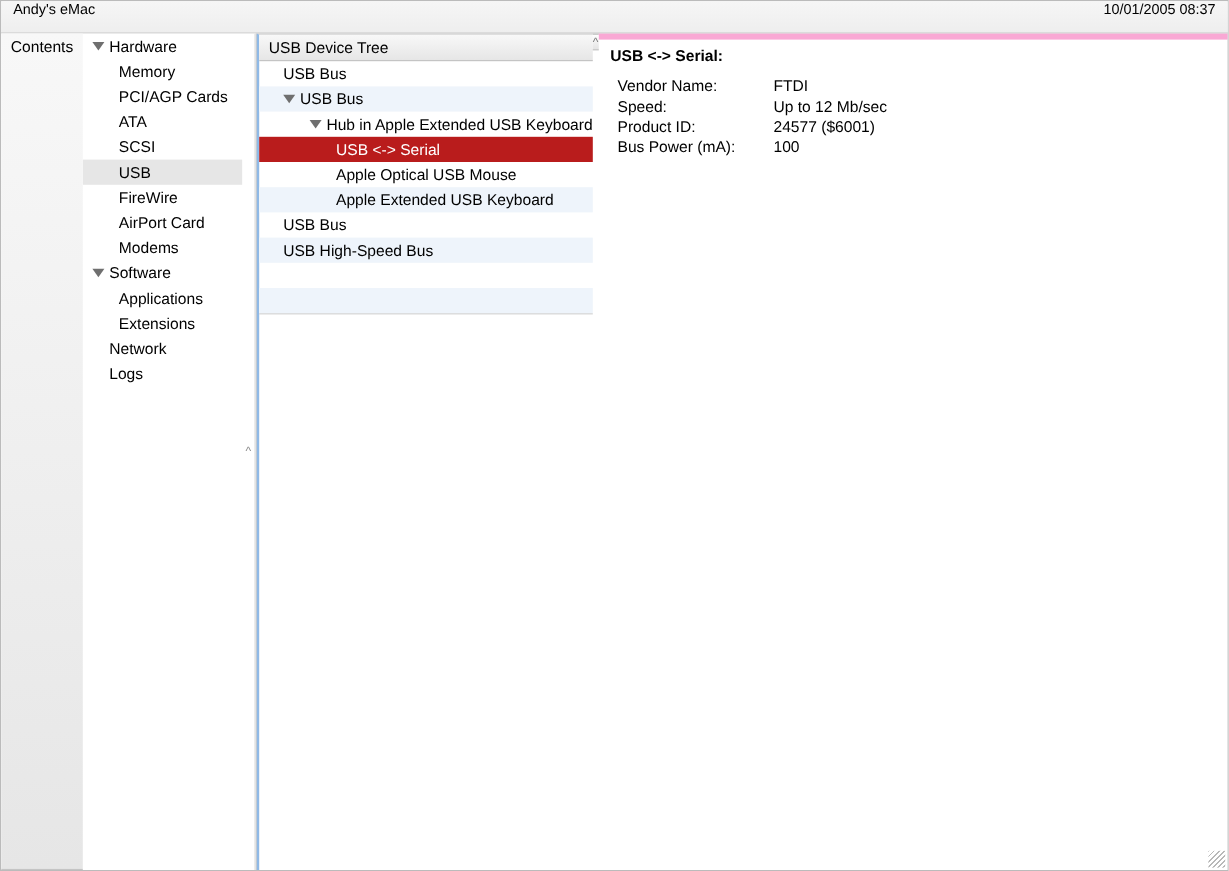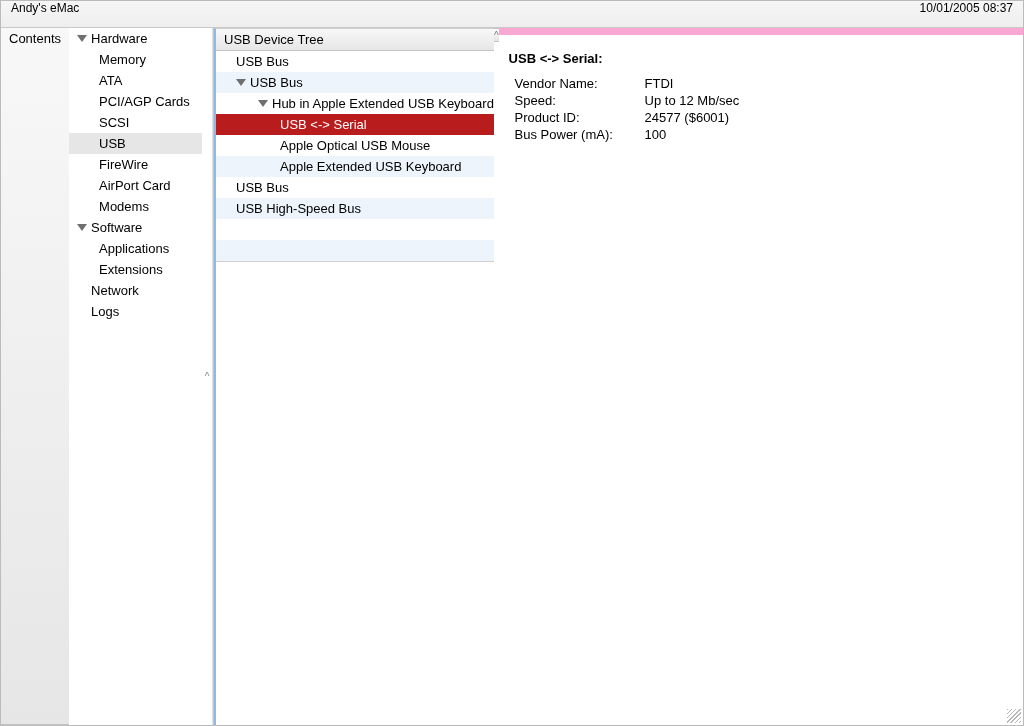--- a/index.html
+++ b/index.html
@@ -23,21 +23,21 @@
   .tri.spacer{width:10px;height:7px}
   .ind1{padding-left:30px}
   .main{flex:1;display:flex;flex-direction:row;min-width:0}
   .tree-panel{border-left:2px solid #8fb9e6;border-top:1px solid #cfcfcf;}
   .usb-tree{border-bottom:1px solid #cfcfcf;}
   .drow{display:flex;align-items:center;height:21px;cursor:default;white-space:nowrap}
   .drow.alt{background:#eef4fb}
   .drow.sel{background:#b91c1c;color:#fff}
   .drow .tri.down{border-top-color:#6f6f6f}
   .splitter{height:12px;background:linear-gradient(#fefefe,#e4e4e4);border-top:1px solid #c0c0c0;border-bottom:1px solid #c0c0c0;display:flex;align-items:center;justify-content:center;color:#777;font-size:10px;cursor:row-resize}
-  .details{flex:1;border-top:7px solid #f9a8d4;padding:16px 10px;overflow:auto}
+  .details{flex:1;border-top:5px solid #f9a8d4;padding:6px 10px;overflow:auto}
   .details h1{font-size:13px;font-weight:bold;margin:0 0 10px 0}
   .kv{display:grid;grid-template-columns:130px 1fr;row-gap:2px;margin-left:6px}
   .lhandle{width:10px;display:flex;align-items:center;justify-content:center;color:#888;font-size:10px;cursor:col-resize;border-right:1px solid #e0e0e0}
   .sbwrap{display:flex;flex:1;min-height:0}
   .resize-grip{position:absolute;right:2px;bottom:2px;width:14px;height:14px;background:repeating-linear-gradient(135deg,#b8b8b8 0 1px,transparent 1px 3px)}
   .window{position:relative}
 </style>
 </head>
 <body>
 
@@ -56,24 +56,24 @@
       <div class="sbwrap">
         <div class="tree">
           <div class="row">
             <span class="tri down"></span>
             <span>Hardware</span>
           </div>
           <div class="row ind1">
               <span>Memory</span>
             </div>
           <div class="row ind1">
-              <span>ATA</span>
+              <span>PCI/AGP Cards</span>
             </div>
           <div class="row ind1">
-              <span>PCI/AGP Cards</span>
+              <span>ATA</span>
             </div>
           <div class="row ind1">
               <span>SCSI</span>
             </div>
           <div class="row ind1 selected">
               <span>USB</span>
             </div>
           <div class="row ind1">
               <span>FireWire</span>
             </div>

